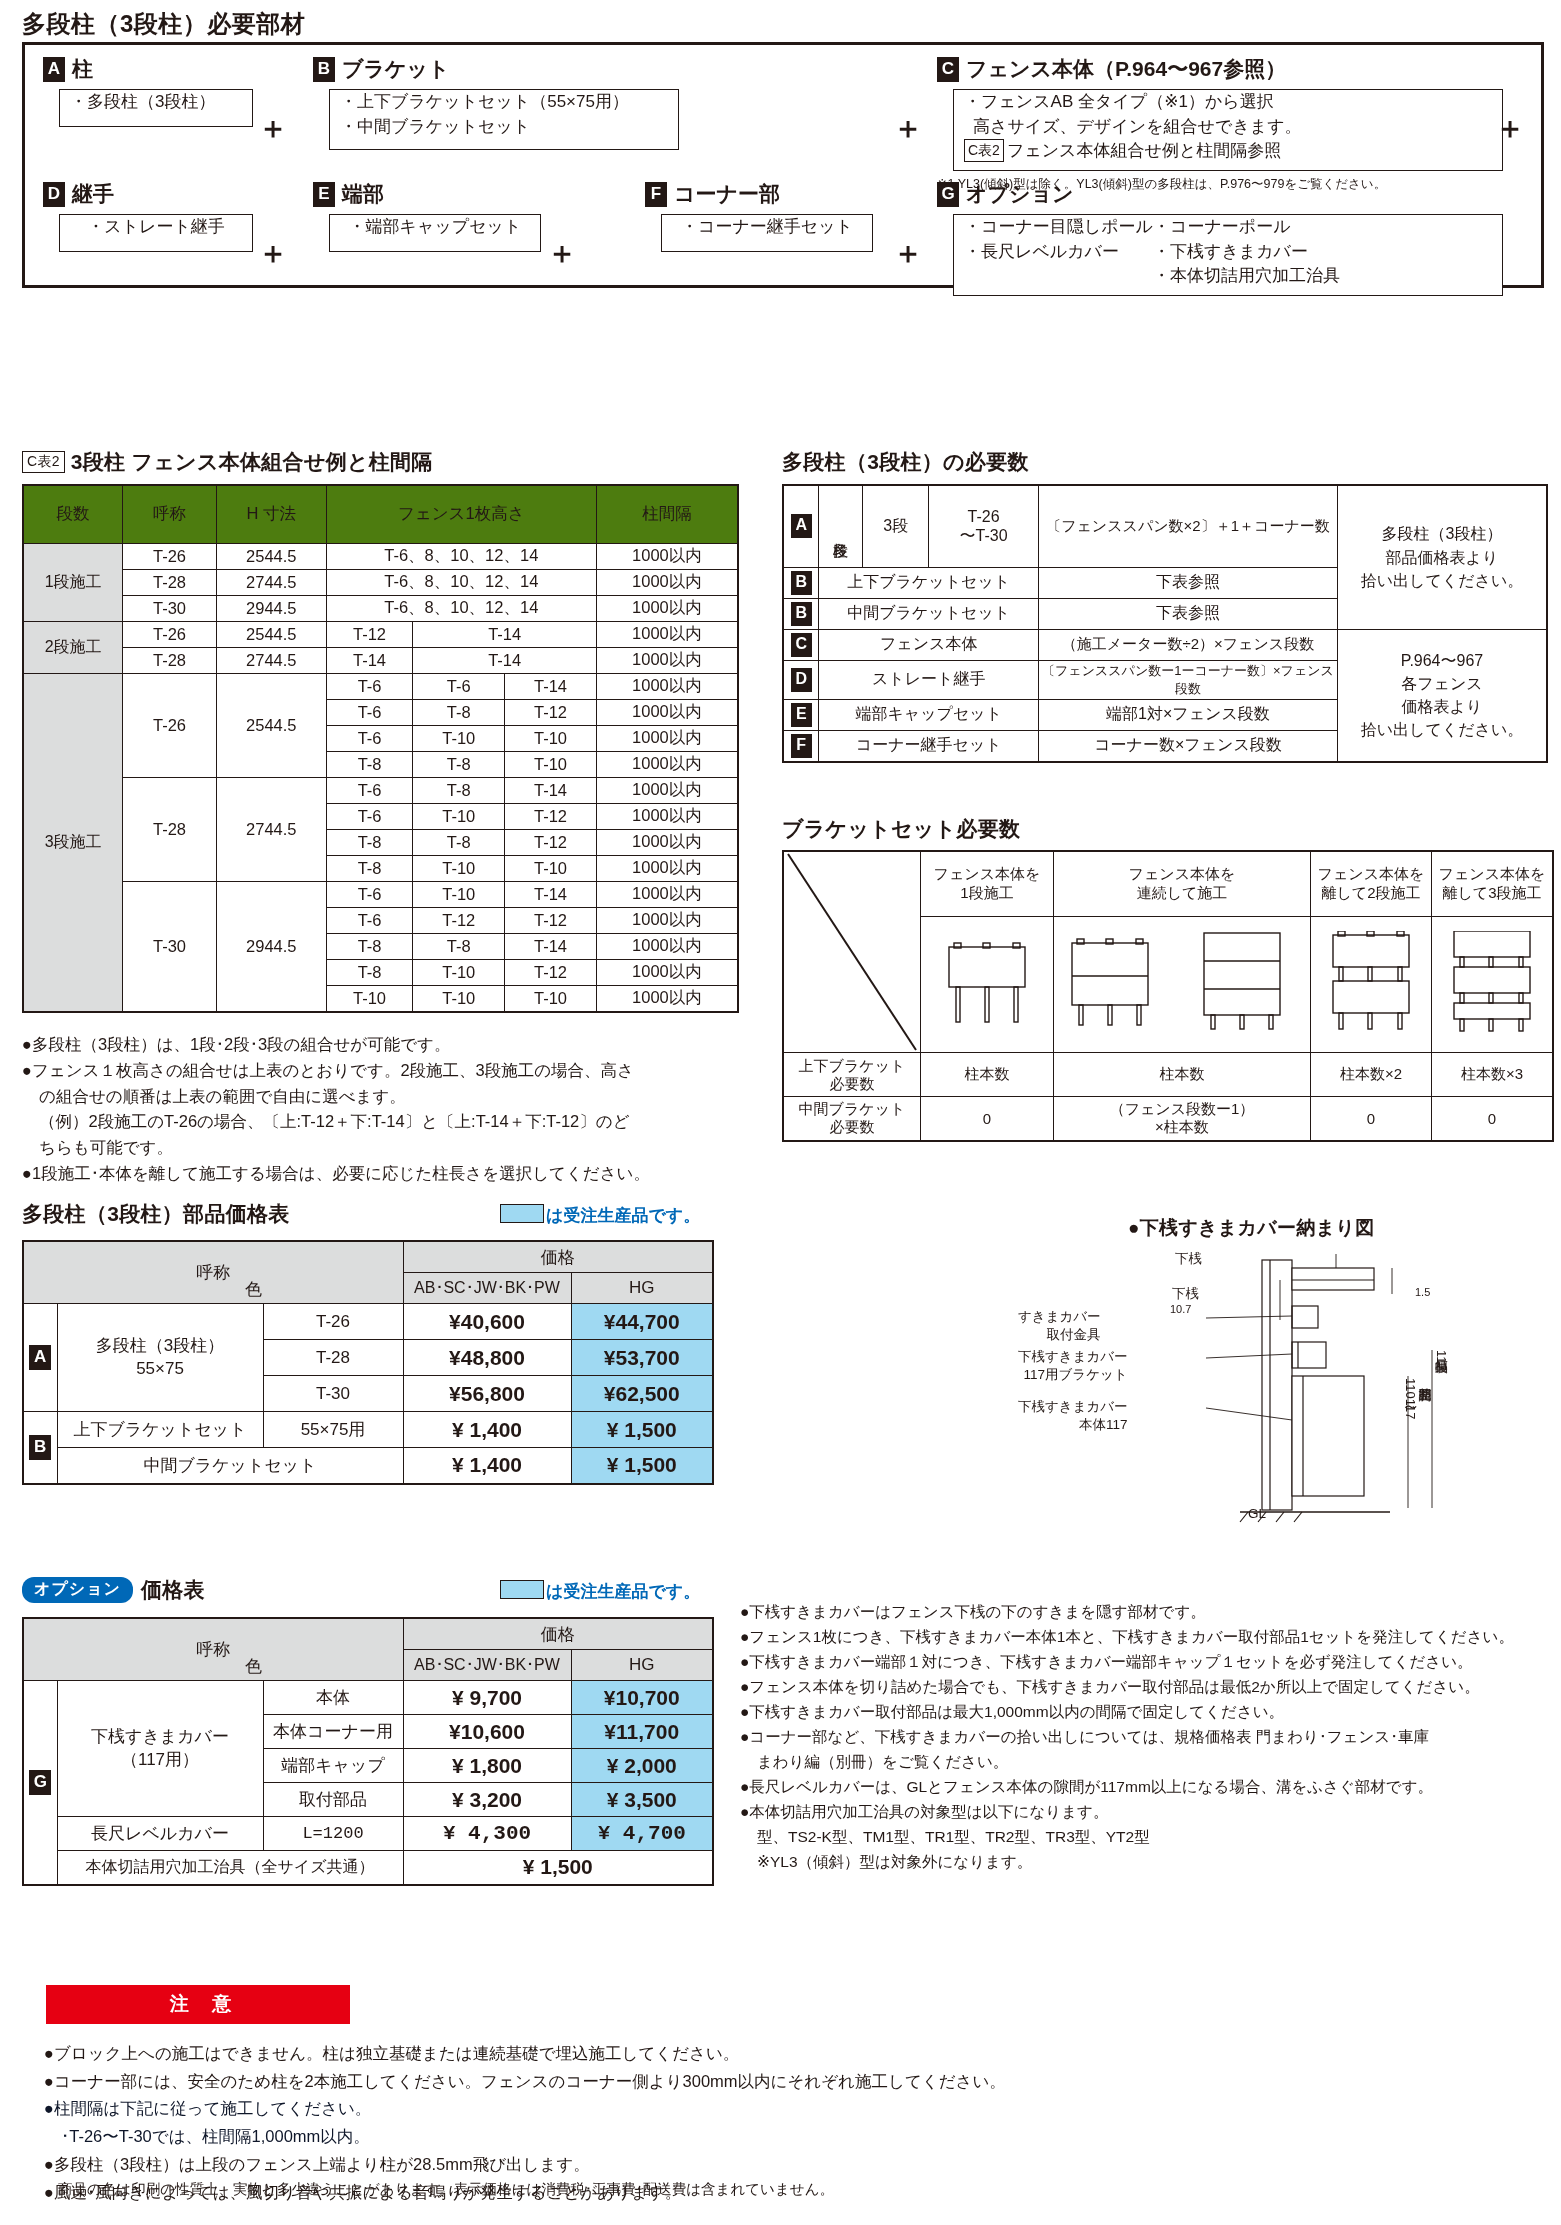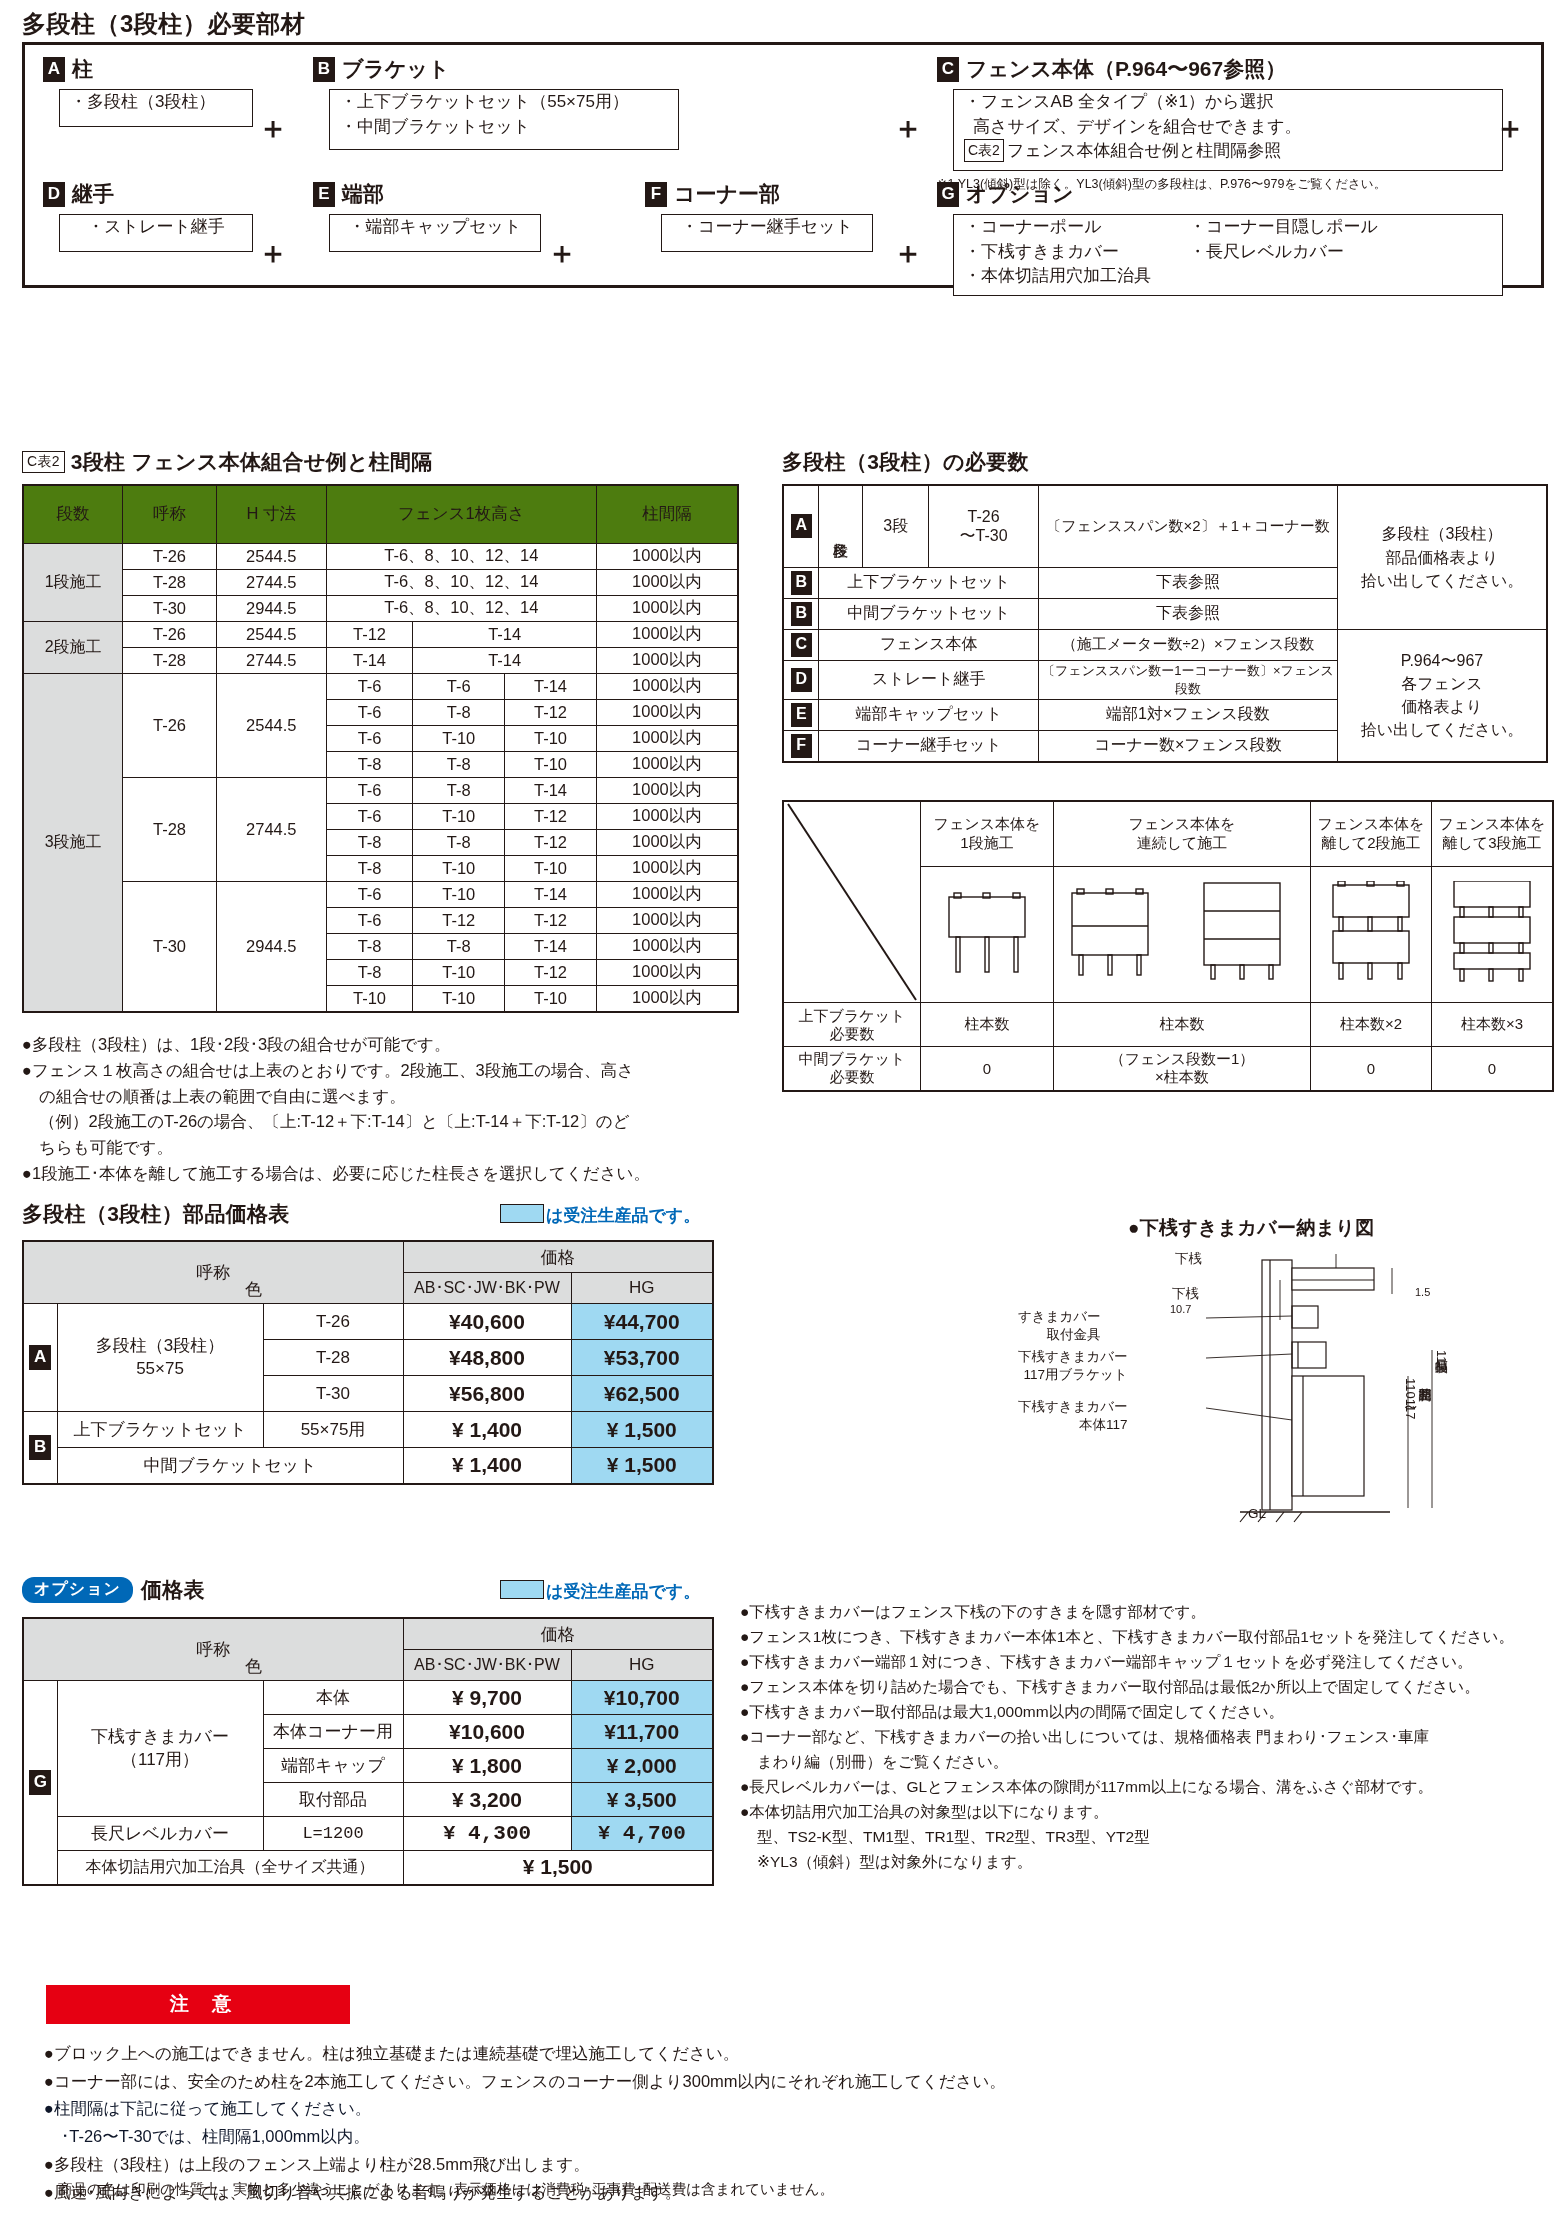--- a/index.html
+++ b/index.html
@@ -164,28 +164,28 @@
     </div>
     <div class="abs plus" style="left:868px;top:188px;font-size:30px;">＋</div>
 
     <div class="abs" style="left:912px;top:135px;">
       <div class="grp-head">
         <span class="badge">G</span>
         <span>オプション</span>
       </div>
       <div class="grp-box" style="width:528px;margin-top:6px;height:80px;">
         <div style="display:flex;">
+          <div>
+            <div>・コーナー目隠しポール</div>
+            <div>・長尺レベルカバー</div>
+          </div>
           <div style="width:225px;">
             <div>・コーナーポール</div>
             <div>・下桟すきまカバー</div>
             <div>・本体切詰用穴加工治具</div>
-          </div>
-          <div>
-            <div>・コーナー目隠しポール</div>
-            <div>・長尺レベルカバー</div>
           </div>
         </div>
       </div>
     </div>
   </div>
 
   <div class="abs sec-title" style="left:22px;top:448px;">
     <span class="tag-ref">C表2</span><span>3段柱 フェンス本体組合せ例と柱間隔</span>
   </div>
   <div class="abs" style="left:22px;top:484px;">
@@ -396,21 +396,21 @@
         <tr>
           <td class="lbl badge-cell"><span class="badge">F</span></td>
           <td colspan="3">コーナー継手セット</td>
           <td>コーナー数×フェンス段数</td>
         </tr>
       </tbody>
     </table>
   </div>
 
   <div class="abs sec-title" style="left:782px;top:815px;">ブラケットセット必要数</div>
-  <div class="abs" style="left:782px;top:800px;">
+  <div class="abs" style="left:782px;top:850px;">
     <table class="tbl" id="tblB">
       <colgroup>
           <col style="width:136px">
           <col style="width:132px">
           <col style="width:258px">
           <col style="width:120px">
           <col style="width:120px">
         </colgroup>
       <tbody>
         <tr style="height:52px;">

